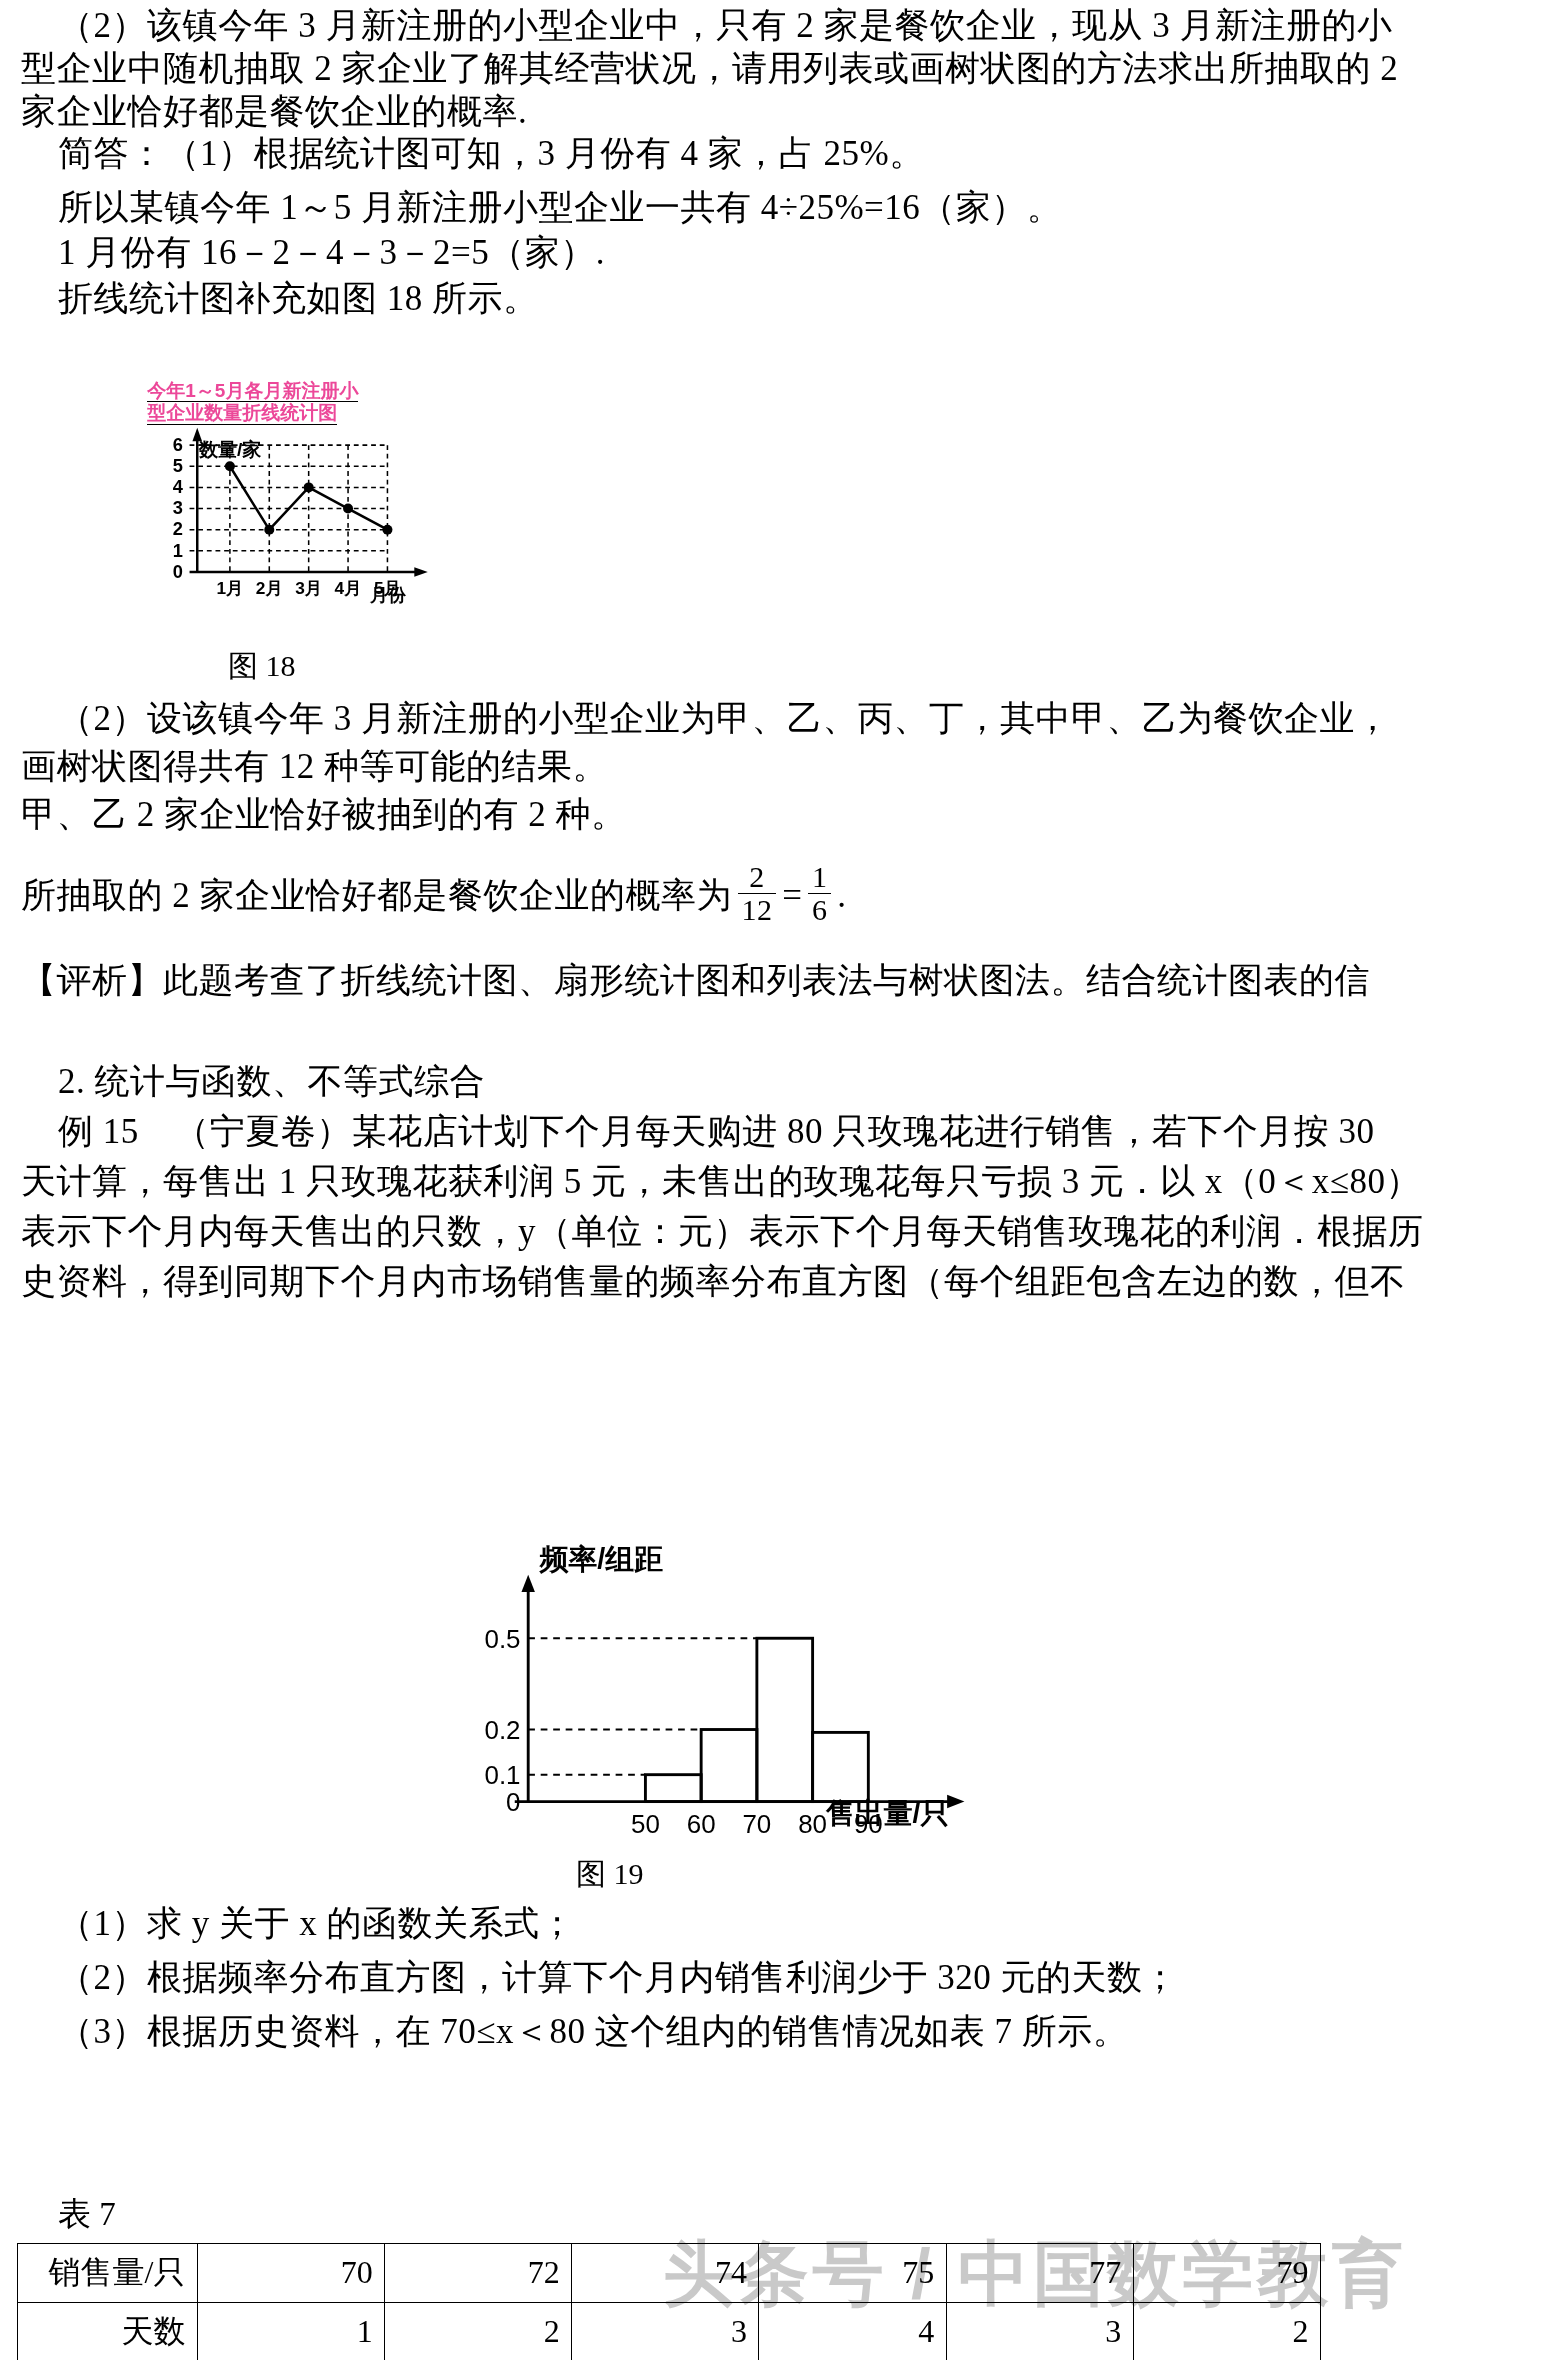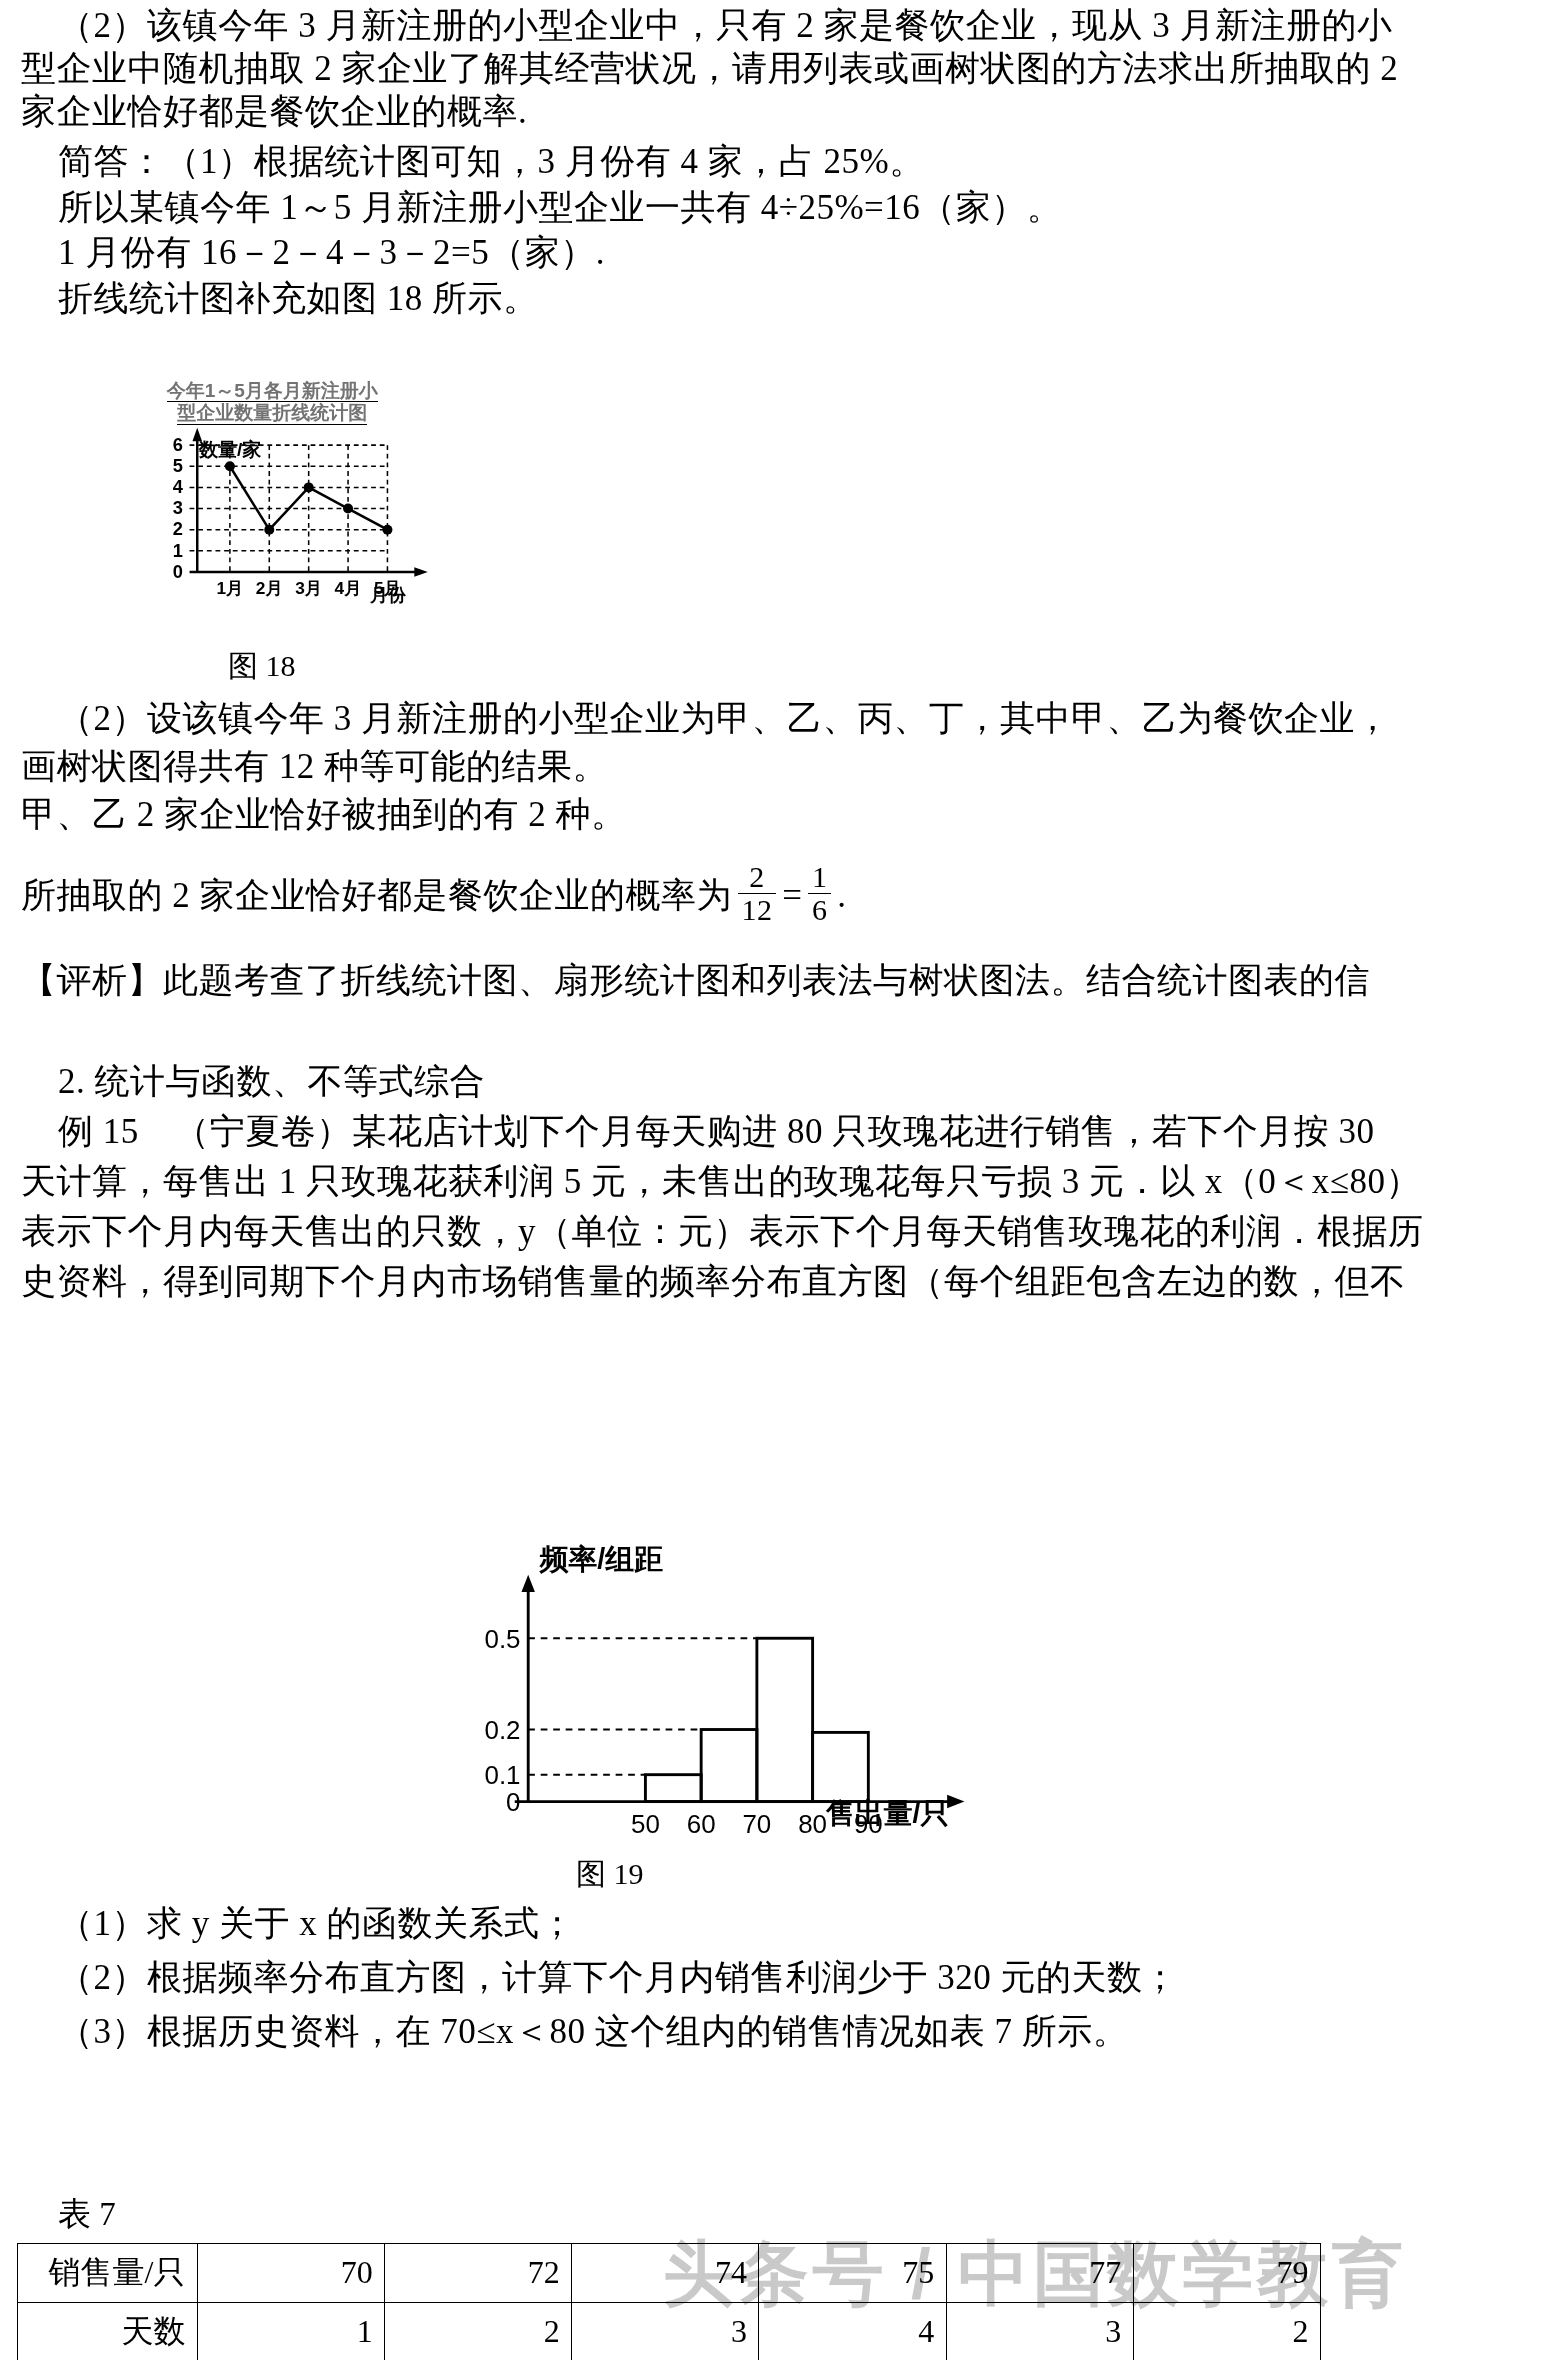--- a/index.html
+++ b/index.html
@@ -39,22 +39,22 @@
     height: 221px;
   }
   .lc-title {
     position: absolute;
     left: 17.3px;
     top: -19px;
     width: 250px;
     font-family: "Liberation Sans", "DejaVu Sans", sans-serif;
     font-size: 19px;
     line-height: 1.12;
-    text-align: center;
-    color: #737373;
+    text-align: left;
+    color: #ec4899;
     font-weight: 600;
   }
   .lc-title .ul { border-bottom: 1.9px solid #000; display:inline-block; }
   .lc-yaxislabel {
     position: absolute;
     left: 69px;
     top: 38px;
     font-family: "Liberation Sans", "DejaVu Sans", sans-serif;
     font-size: 19px;
     font-weight: 600;
@@ -134,21 +134,21 @@
   }
 </style>
 </head>
 <body>
 
 <div class="page">
 
   <div class="txt" style="left:58px; top:7.7px;">（2）该镇今年 3 月新注册的小型企业中，只有 2 家是餐饮企业，现从 3 月新注册的小</div>
   <div class="txt" style="left:21px; top:51px;">型企业中随机抽取 2 家企业了解其经营状况，请用列表或画树状图的方法求出所抽取的 2</div>
   <div class="txt" style="left:21px; top:94px;">家企业恰好都是餐饮企业的概率.</div>
-  <div class="txt" style="left:58px; top:144px;">简答：（1）根据统计图可知，3 月份有 4 家，占 25%。</div>
+  <div class="txt" style="left:58px; top:136px;">简答：（1）根据统计图可知，3 月份有 4 家，占 25%。</div>
   <div class="txt" style="left:58px; top:190px;">所以某镇今年 1～5 月新注册小型企业一共有 4÷25%=16（家）。</div>
   <div class="txt" style="left:58px; top:235px;">1 月份有 16－2－4－3－2=5（家）.</div>
   <div class="txt" style="left:58px; top:281px;">折线统计图补充如图 18 所示。</div>
 
   <div class="linechart-wrap">
     <div class="lc-title">
       <span class="ul">今年1～5月各月新注册小</span><br>
       <span class="ul">型企业数量折线统计图</span>
     </div>
     <div class="lc-yaxislabel">数量/家</div>

